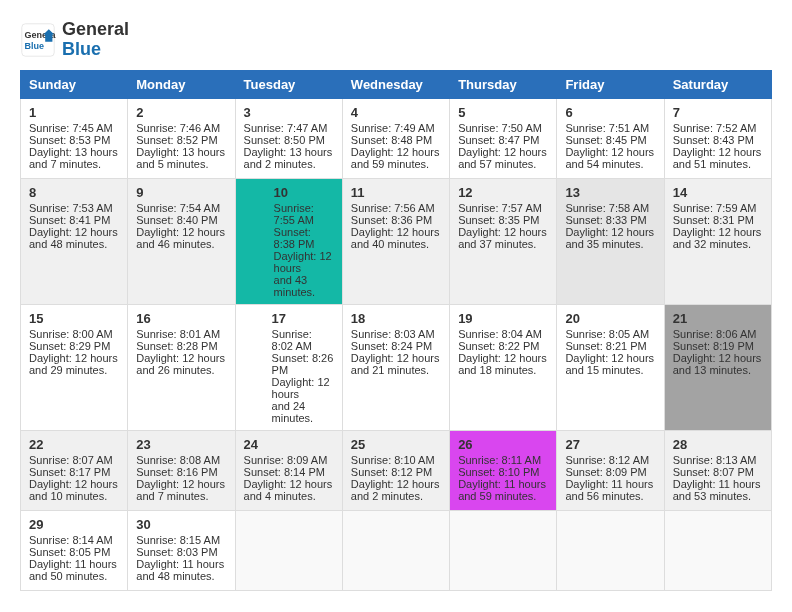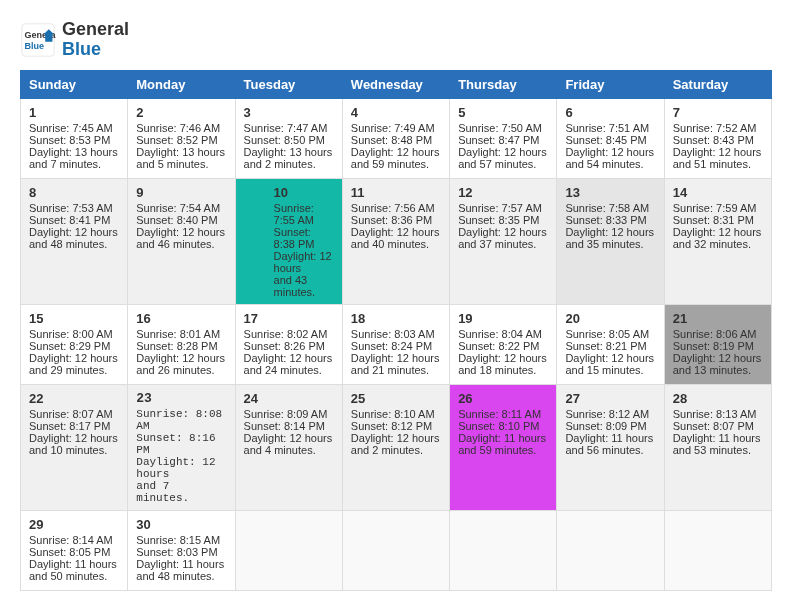--- a/index.html
+++ b/index.html
@@ -229,21 +229,21 @@
           <div>Daylight: 12 hours</div>
           <div>and 29 minutes.</div>
         </td>
         <td style="background-color: rgb(255, 255, 255);">
           <span class="day-num">16</span>
           <div>Sunrise: 8:01 AM</div>
           <div>Sunset: 8:28 PM</div>
           <div>Daylight: 12 hours</div>
           <div>and 26 minutes.</div>
         </td>
-        <td style="background-color: rgb(255, 255, 255);">
+        <td style="background-color: rgb(255, 255, 255); padding-left: 36px;">
           <span class="day-num">17</span>
           <div>Sunrise: 8:02 AM</div>
           <div>Sunset: 8:26 PM</div>
           <div>Daylight: 12 hours</div>
           <div>and 24 minutes.</div>
         </td>
         <td style="background-color: rgb(255, 255, 255);">
           <span class="day-num">18</span>
           <div>Sunrise: 8:03 AM</div>
           <div>Sunset: 8:24 PM</div>
@@ -273,21 +273,21 @@
         </td>
       </tr>
       <tr>
         <td style="background-color: rgb(240, 240, 240);">
           <span class="day-num">22</span>
           <div>Sunrise: 8:07 AM</div>
           <div>Sunset: 8:17 PM</div>
           <div>Daylight: 12 hours</div>
           <div>and 10 minutes.</div>
         </td>
-        <td style="background-color: rgb(240, 240, 240); font-family: Liberation Mono, monospace;">
+        <td style="background-color: rgb(240, 240, 240);">
           <span class="day-num">23</span>
           <div>Sunrise: 8:08 AM</div>
           <div>Sunset: 8:16 PM</div>
           <div>Daylight: 12 hours</div>
           <div>and 7 minutes.</div>
         </td>
         <td style="background-color: rgb(240, 240, 240);">
           <span class="day-num">24</span>
           <div>Sunrise: 8:09 AM</div>
           <div>Sunset: 8:14 PM</div>

